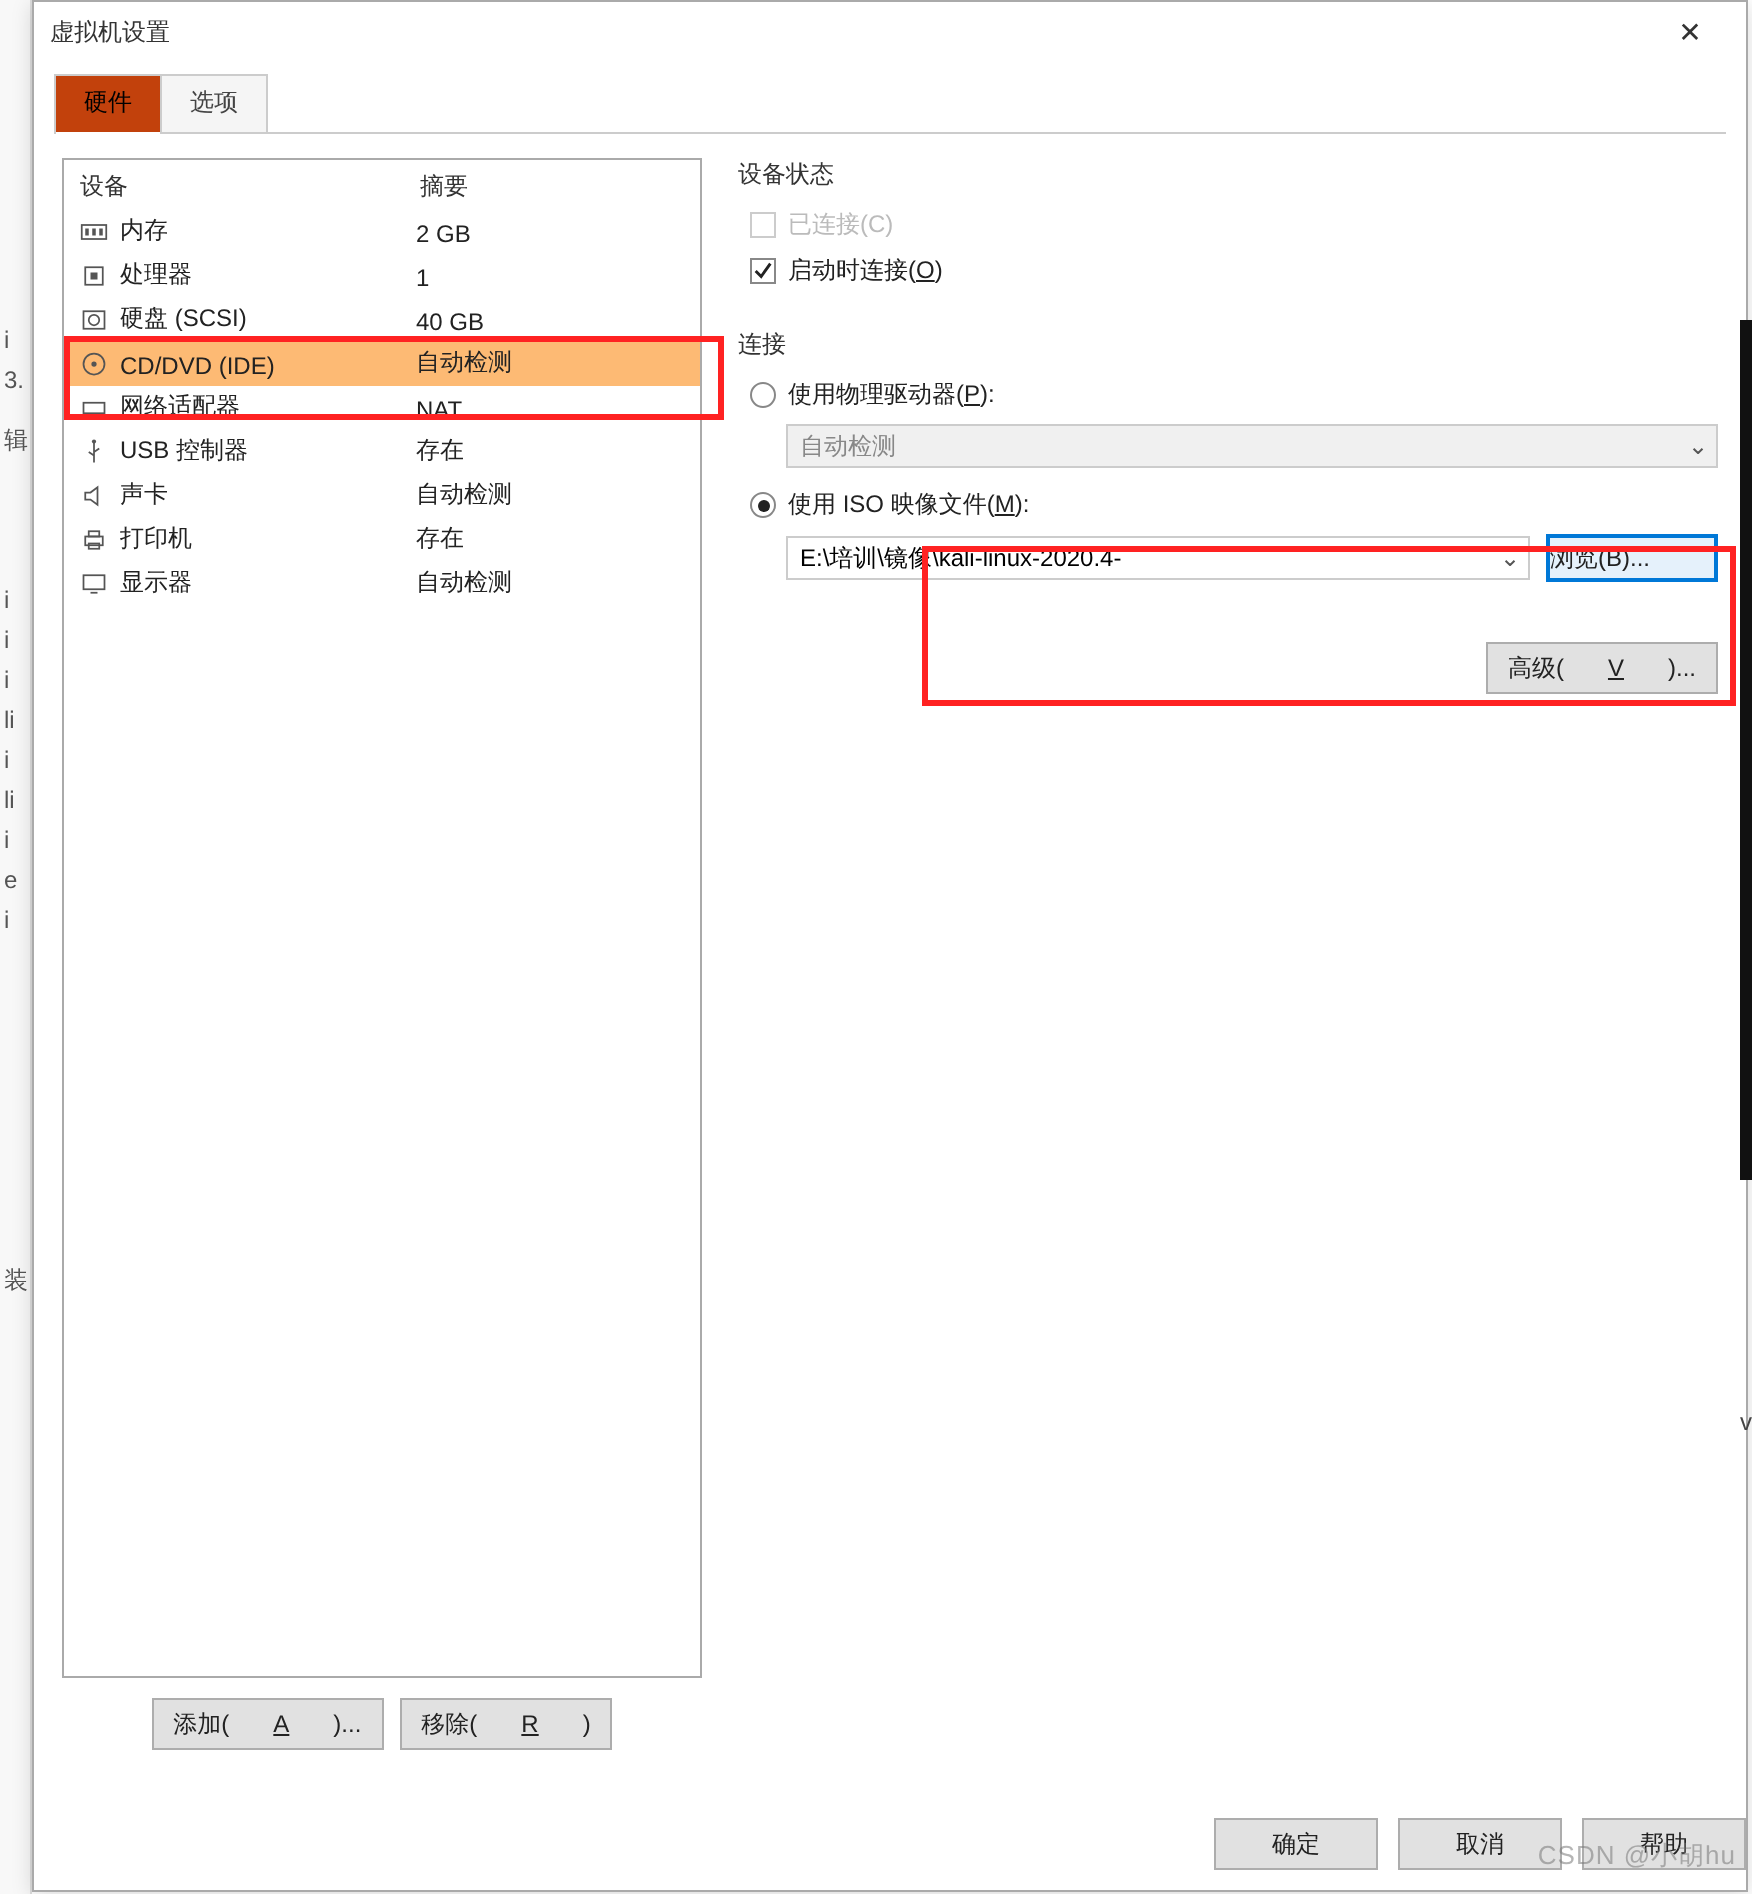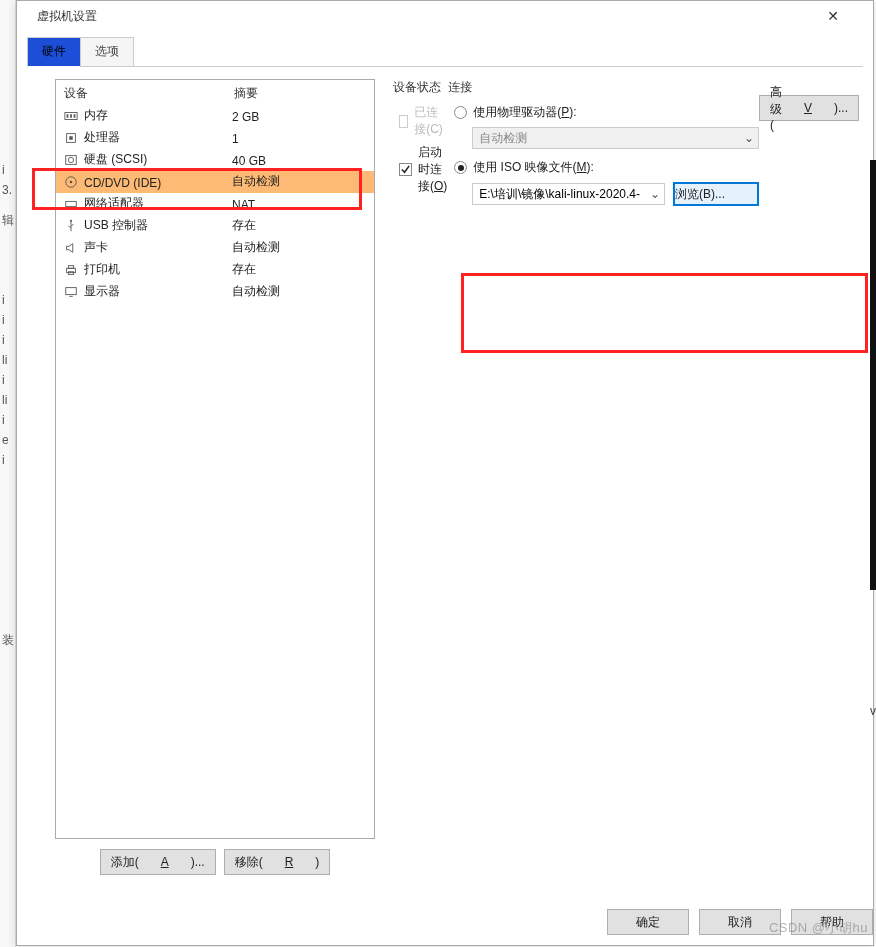--- a/index.html
+++ b/index.html
@@ -1,44 +1,44 @@
 <!DOCTYPE html>
 <html><head>
 <meta charset="utf-8">
 <style>
 * { box-sizing: border-box; font-family: "Microsoft YaHei", "Segoe UI", sans-serif; font-size: 12px; }
 body { margin: 0; background: #fff; width: 876px; height: 947px; position: relative; overflow: hidden; }
 .left-edge { position: absolute; left: 0; top: 0; width: 16px; height: 947px; background: #f8f8f8; border-right: 1px solid #ddd; }
 .left-chars { position: absolute; left: 0; top: 160px; width: 14px; color: #555; line-height: 20px; }
 .left-chars span { display: block; padding-left: 2px; }
 .dialog { position: absolute; left: 16px; top: 0; width: 858px; height: 946px; background: #fff; border: 1px solid #aaa; box-shadow: 0 2px 10px rgba(0,0,0,0.15); }
-.titlebar { height: 30px; display: flex; align-items: center; padding: 0 20px; background: #fff; }
+.titlebar { height: 30px; display: flex; align-items: center; padding: 0 8px; background: #fff; }
 .titlebar .title { flex: 1; font-size: 12px; color: #333; }
 .close-x { width: 40px; text-align: center; font-size: 14px; color: #333; cursor: default; }
 .tabs { margin: 6px 10px 0 10px; display: flex; border-bottom: 1px solid #ccc; }
 .tab { padding: 5px 14px 6px; background: #fff; border: 1px solid #ccc; border-bottom: none; margin-right: -1px; position: relative; cursor: default; }
-.tab.active { background: #1d4ed8; }
+.tab.active { background: #c2410c; }
 .tab.inactive { background: #f5f5f5; color: #444; }
 .tab.active::after { content: ""; position: absolute; left: 0; right: 0; bottom: -1px; height: 1px; background: #fff; }
 .body { display: flex; padding: 12px 14px 10px 14px; gap: 18px; height: 818px; }
-.left-col { width: 320px; display: flex; flex-direction: column; margin-left: 24px; }
+.left-col { width: 320px; display: flex; flex-direction: column; }
 .device-list { flex: 1; border: 1px solid #aaa; background: #fff; display: flex; flex-direction: column; }
 .list-header { display: flex; padding: 5px 8px 3px; color: #333; }
 .list-header .col1 { width: 170px; }
 .row { display: flex; align-items: flex-end; padding: 3px 6px; height: 22px; }
 .row.selected { background: #fdba74; }
 .row .icon { width: 18px; height: 16px; display: flex; align-items: center; justify-content: center; margin-right: 4px; }
 .row .icon svg { width: 14px; height: 14px; }
 .row .dev { width: 148px; color: #222; white-space: nowrap; }
 .row .sum { color: #222; }
 .hl-red { position: absolute; border: 3px solid #f22; pointer-events: none; }
 .btn-row { display: flex; gap: 8px; justify-content: center; margin-top: 10px; }
 .btn { min-width: 82px; height: 26px; padding: 0 10px; background: #e1e1e1; border: 1px solid #adadad; cursor: default; display: inline-flex; align-items: center; justify-content: center; color: #222; gap: 22px; }
 .btn .ul { text-decoration: underline; }
-.right-col { flex: 1; display: flex; flex-direction: row; position: relative; }
+.right-col { flex: 1; display: flex; flex-direction: column; position: relative; }
 .group { margin-bottom: 14px; }
 .group-title { color: #333; margin-bottom: 8px; }
 .chk-line, .radio-line { display: flex; align-items: center; margin-bottom: 6px; padding-left: 6px; }
 .chk { width: 13px; height: 13px; border: 1px solid #888; margin-right: 6px; display: inline-flex; align-items: center; justify-content: center; background: #fff; }
 .chk.disabled { border-color: #ccc; }
 .chk.checked svg { width: 11px; height: 11px; }
 .radio { width: 13px; height: 13px; border: 1px solid #888; border-radius: 50%; margin-right: 6px; display: inline-flex; align-items: center; justify-content: center; background: #fff; }
 .radio.checked::after { content: ""; width: 6px; height: 6px; border-radius: 50%; background: #222; }
 .label-dis { color: #bbb; }
 .label { color: #222; }

